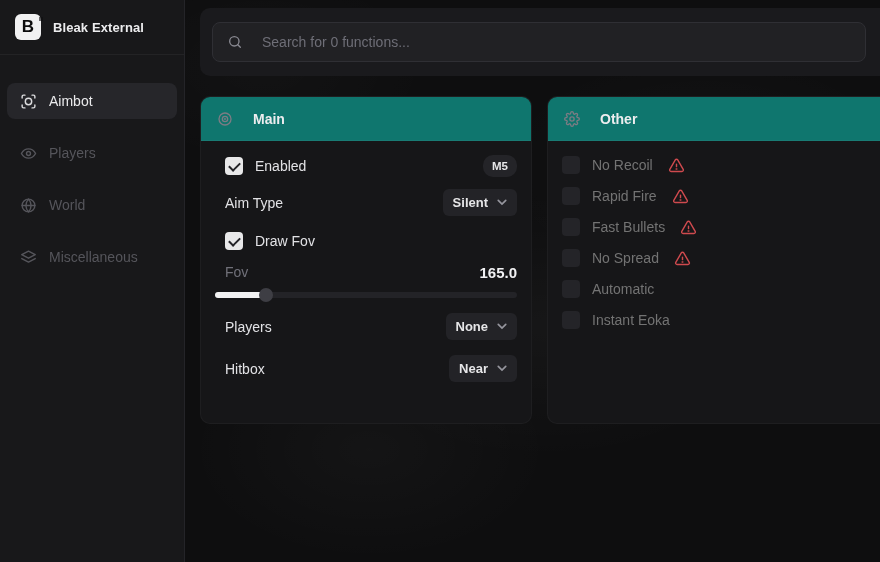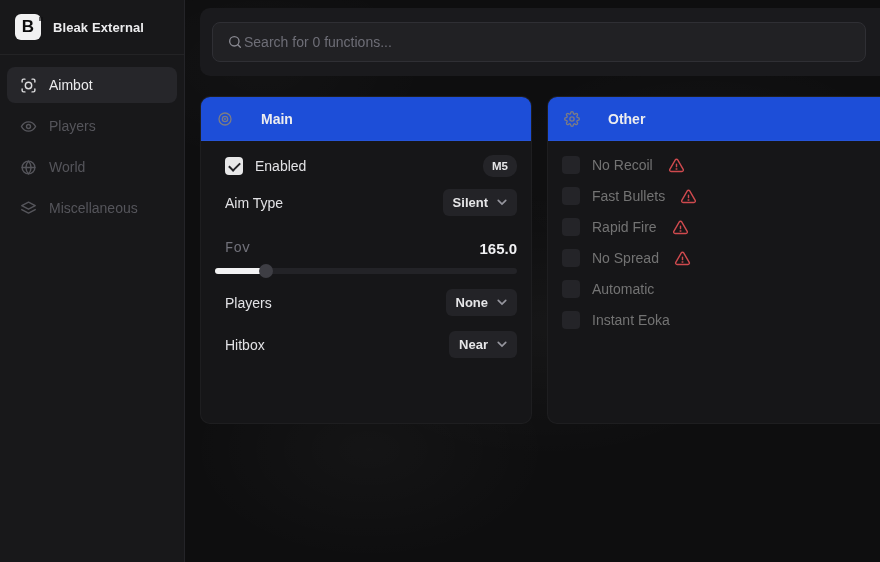--- a/index.html
+++ b/index.html
@@ -34,66 +34,66 @@
     display:flex; align-items:center; justify-content:center;
     color:#0b0b0c; font-weight:bold; font-size:17px; position:relative;
   }
   .logo::after{ content:""; position:absolute; right:-2px; top:3px; width:4px; height:4px;
     background:#0e0e0f; opacity:.6; }
   .brand-title { font-size:13px; font-weight:600; color:#ececee; letter-spacing:.1px; }
   .nav { padding:12px 7px 0 7px; }
   .nav-item {
     height:36px; display:flex; align-items:center; gap:12px;
     padding:16px 13px; border-radius:8px; margin-bottom:5px;
-    color:#55555b; font-size:14px; font-weight:500; cursor:pointer;
+    color:#55555b; font-size:14px; font-weight:500; cursor:pointer;margin-top:16px;
   }
   .nav-item svg { stroke:#55555b; }
   .nav-item.active { background:#26262a; color:#eaeaec; }
   .nav-item.active svg { stroke:#dcdcde; }
 
   
   .topbar {
     position:absolute; left:200px; top:8px; width:680px; height:68px;
     background:#1a1a1d; border-radius:10px 0 0 10px; z-index:1;
   }
   .search-box {
     position:absolute; left:12px; top:14px; width:654px; height:40px;
     background:#212124; border:1px solid #2f2f34; border-radius:8px;
-    display:flex; align-items:center; gap:1px; padding:0 14px;
+    display:flex; align-items:center; gap:19px; padding:0 14px;
   }
   .search-box input {
     background:transparent; border:none; outline:none; flex:1;
     color:#c9c9cd; font-size:14px; font-family:"Liberation Sans", sans-serif;
   }
   .search-box input::placeholder { color:#6e6e77; }
 
   
   .panel {
     position:absolute; top:96px; height:328px;
     background:#161618; border:1px solid rgba(255,255,255,0.035);
     border-radius:10px; z-index:1; overflow:hidden;
   }
   .panel.main { left:200px; width:332px; }
   .panel.other { left:547px; width:333px; border-radius:10px 0 0 10px; border-right:none; }
   .panel-header {
-    height:44px; background:#1d4ed8; border-bottom:1px solid rgba(255,255,255,0.045);
-    display:flex; align-items:center; gap:28px; padding:0 16px;
+    height:44px; background:#0f766e; border-bottom:1px solid rgba(255,255,255,0.045);
+    display:flex; align-items:center; gap:20px; padding:0 16px;
   }
   .panel-header svg { stroke:#7c7c84; }
   .panel-title { font-size:14px; font-weight:600; color:#ededef; }
   .panel-body { padding:13px 14px; }
 
   .row {
     display:flex; align-items:center; justify-content:space-between;
     min-height:24px;
     padding-left:10px;
   }
   .row-left { display:flex; align-items:center; gap:12px; }
   .lbl { font-size:14px; font-weight:500; color:#e2e2e5; }
-  .lbl.dim { color:#71717a;font-family:Liberation Mono, monospace; }
+  .lbl.dim { color:#71717a; }
   .lbl.muted { color:#737373; }
 
   .checkbox {
     width:18px; height:18px; border-radius:4px; background:#242428;
     display:flex; align-items:center; justify-content:center; cursor:pointer;
     flex:none;
   }
   .checkbox.checked { background:#e8e8e9; }
   .checkbox.checked::after {
     content:""; width:9px; height:5px; margin-top:-2px;
@@ -230,20 +230,26 @@
         <span style="display:flex">
           <svg width="10" height="7" viewBox="0 0 12 8" fill="none" stroke-width="2" stroke-linecap="round">
               <path d="m1.5 1.5 4.5 4.5 4.5-4.5"></path>
             </svg>
         </span>
       </span>
     </div>
 
     <div class="sp-13"></div>
 
+    <div class="row">
+      <div class="row-left">
+        <div class="checkbox checked"></div>
+        <span class="lbl">Draw Fov</span>
+      </div>
+    </div>
 
     <div class="sp-8"></div>
 
     <div class="row" style="min-height:22px">
       <span class="lbl dim">Fov</span>
       <span class="fov-value">165.0</span>
     </div>
 
     <div class="slider">
       <div class="slider-track"></div>
@@ -301,44 +307,44 @@
         <svg width="17" height="17" viewBox="0 0 24 24" fill="none" stroke="#cf4a4e" stroke-width="2" stroke-linecap="round" stroke-linejoin="round">
           <path d="M10.29 4.1 2.55 17.44c-.77 1.33.19 3 1.72 3h15.46c1.53 0 2.49-1.67 1.72-3L13.71 4.1c-.77-1.32-2.65-1.32-3.42 0z"></path>
           <line x1="12" y1="10" x2="12" y2="13.6"></line>
             <circle cx="12" cy="16.8" r="0.4"></circle>
         </svg>
       </span>
     </div>
 
     <div class="other-row">
       <div class="checkbox"></div>
+      <span class="lbl muted">Rapid Fire</span>
+      <span class="warn">
+        <svg width="17" height="17" viewBox="0 0 24 24" fill="none" stroke="#cf4a4e" stroke-width="2" stroke-linecap="round" stroke-linejoin="round">
+          <path d="M10.29 4.1 2.55 17.44c-.77 1.33.19 3 1.72 3h15.46c1.53 0 2.49-1.67 1.72-3L13.71 4.1c-.77-1.32-2.65-1.32-3.42 0z"></path>
+          <line x1="12" y1="10" x2="12" y2="13.6"></line>
+            <circle cx="12" cy="16.8" r="0.4"></circle>
+        </svg>
+      </span>
+    </div>
+
+    <div class="other-row">
+      <div class="checkbox"></div>
       <span class="lbl muted">Fast Bullets</span>
       <span class="warn">
         <svg width="17" height="17" viewBox="0 0 24 24" fill="none" stroke="#cf4a4e" stroke-width="2" stroke-linecap="round" stroke-linejoin="round">
           <path d="M10.29 4.1 2.55 17.44c-.77 1.33.19 3 1.72 3h15.46c1.53 0 2.49-1.67 1.72-3L13.71 4.1c-.77-1.32-2.65-1.32-3.42 0z"></path>
           <line x1="12" y1="10" x2="12" y2="13.6"></line>
             <circle cx="12" cy="16.8" r="0.4"></circle>
         </svg>
       </span>
     </div>
 
     <div class="other-row">
       <div class="checkbox"></div>
-      <span class="lbl muted">Rapid Fire</span>
-      <span class="warn">
-        <svg width="17" height="17" viewBox="0 0 24 24" fill="none" stroke="#cf4a4e" stroke-width="2" stroke-linecap="round" stroke-linejoin="round">
-          <path d="M10.29 4.1 2.55 17.44c-.77 1.33.19 3 1.72 3h15.46c1.53 0 2.49-1.67 1.72-3L13.71 4.1c-.77-1.32-2.65-1.32-3.42 0z"></path>
-          <line x1="12" y1="10" x2="12" y2="13.6"></line>
-            <circle cx="12" cy="16.8" r="0.4"></circle>
-        </svg>
-      </span>
-    </div>
-
-    <div class="other-row">
-      <div class="checkbox"></div>
       <span class="lbl muted">No Spread</span>
       <span class="warn">
         <svg width="17" height="17" viewBox="0 0 24 24" fill="none" stroke="#cf4a4e" stroke-width="2" stroke-linecap="round" stroke-linejoin="round">
           <path d="M10.29 4.1 2.55 17.44c-.77 1.33.19 3 1.72 3h15.46c1.53 0 2.49-1.67 1.72-3L13.71 4.1c-.77-1.32-2.65-1.32-3.42 0z"></path>
           <line x1="12" y1="10" x2="12" y2="13.6"></line>
             <circle cx="12" cy="16.8" r="0.4"></circle>
         </svg>
       </span>
     </div>
 

